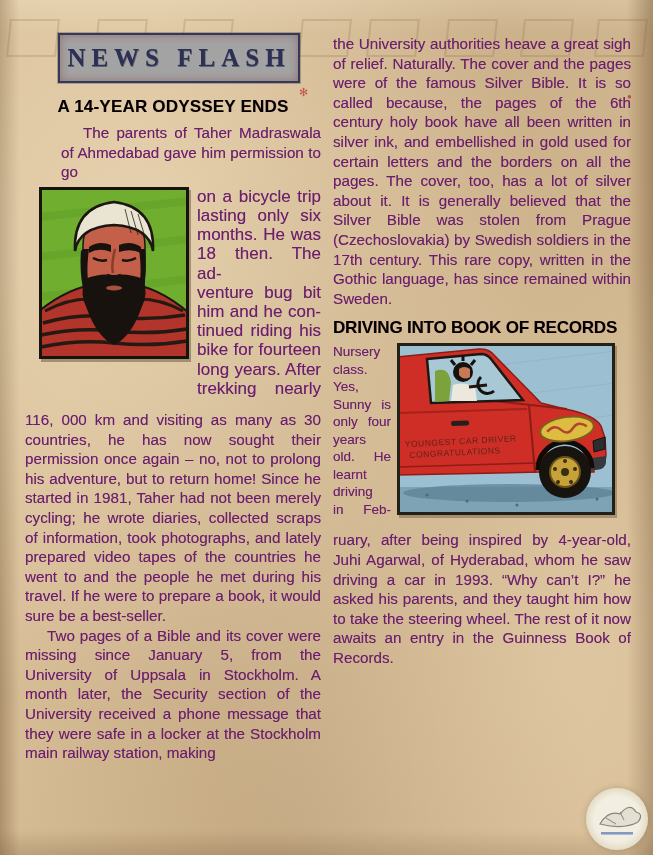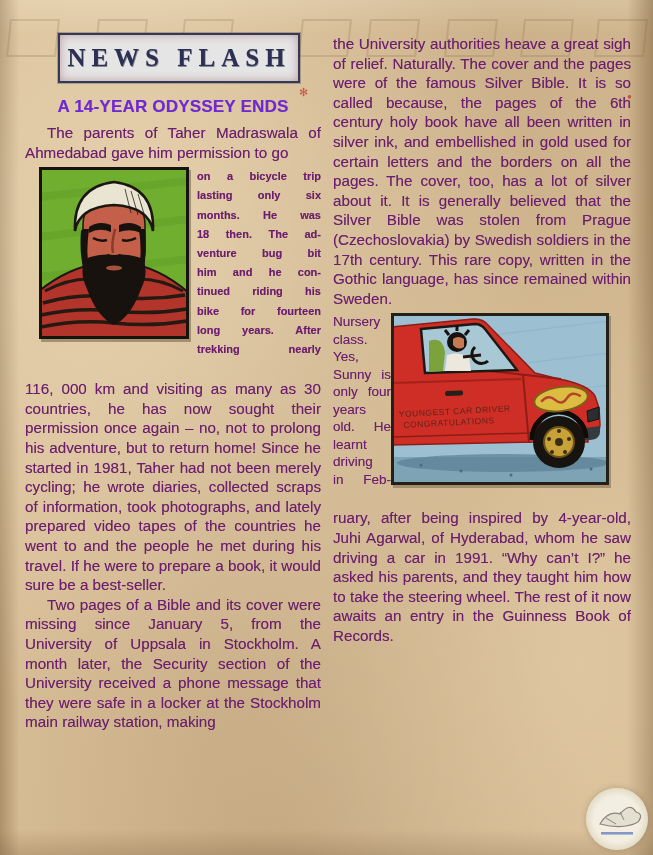--- a/index.html
+++ b/index.html
@@ -19,38 +19,38 @@
   }
   .ghost{position:absolute;top:19px;width:46px;height:34px;
     border:2px solid rgba(124,94,54,.20);transform:skewX(-6deg);}
   .col{position:absolute;}
   .left-col{left:25px;top:30px;width:296px;}
   .right-col{left:333px;top:28px;width:298px;padding-top:6px;}
   p{margin:0;font-size:15.2px;line-height:19.6px;color:#701a75;
     text-align:justify;text-shadow:0 0 .5px rgba(74,66,56,.55);}
   .indent{text-indent:22px;}
   h2{margin:14px 0 6px;font-size:17px;line-height:20px;font-weight:bold;
-     color:#6d28d9;text-align:center;letter-spacing:.2px;
+     color:#000000;text-align:center;letter-spacing:.2px;
      text-shadow:.4px .4px 0 rgba(150,30,45,.35);}
   .right-col h2{text-align:left;margin:10px 0 4px;letter-spacing:-.2px;}
-  .banner{margin:3px 0 0 33px;width:238px;height:46px;background:#e5e5e5;
+  .banner{margin:3px 0 0 33px;width:238px;height:46px;background:#a3a3a3;
     border:2px solid #333a58;display:flex;align-items:center;justify-content:center;
     box-shadow:0 0 0 1px rgba(40,40,60,.28), inset 0 0 10px rgba(120,20,25,.35);}
   .banner span{font-family:"Liberation Serif",serif;font-weight:bold;font-size:25px;
     letter-spacing:6px;color:#2c3054;text-shadow:.6px .6px 0 rgba(20,20,40,.45);}
   .wrap-row{display:flex;margin-top:5px;}
   .portrait{flex:0 0 150px;height:172px;margin-left:14px;margin-right:8px;
     border:0;box-shadow:2px 3px 0 rgba(50,35,18,.35);}
-  .narrow{flex:1;white-space:pre-line;font-size:11px;line-height:19.2px;
-    text-align:justify;text-align-last:justify;font-weight:bold;}
-  .skinny{flex:0 0 58px;white-space:pre-line;font-size:13.5px;
+  .narrow{flex:1;white-space:pre-line;font-size:17px;line-height:19.2px;
+    text-align:justify;text-align-last:justify;}
+  .skinny{flex:0 0 58px;margin-right:6px;white-space:pre-line;font-size:13.5px;
     line-height:17.5px;text-align:justify;text-align-last:justify;}
   .car-box{flex:0 0 218px;height:172px;box-shadow:2px 3px 0 rgba(50,35,18,.3);}
-  .rest{margin-top:20px;}
-  .lead{margin-top:6px;}
+  .rest{margin-top:12px;}
+  .lead{margin-top:6px;margin-left:36px;}
   .speck{position:absolute;color:#c0392b;font-size:11px;opacity:.8;}
   .watermark{position:absolute;left:586px;top:788px;width:62px;height:62px;
     border-radius:50%;
     background:radial-gradient(circle,#f2eee1 52%,#e3dac4 72%,rgba(220,205,175,0) 76%);
     box-shadow:0 0 6px rgba(90,70,40,.28);}
 </style>
 </head>
 <body>
 
 <div class="ghost" style="left:8px"></div>
@@ -126,20 +126,21 @@
   <p class="rest">116, 000 km and visiting as many as 30 countries, he has now sought their permission once again – no, not to prolong his adventure, but to return home! Since he started in 1981, Taher had not been merely cycling; he wrote diaries, collected scraps of information, took photographs, and lately prepared video tapes of the countries he went to and the people he met during his travel. If he were to prepare a book, it would sure be a best-seller.</p>
 
 
   <p class="indent">Two pages of a Bible and its cover were missing since January 5, from the University of Uppsala in Stockholm. A month later, the Security section of the University received a phone message that they were safe in a locker at the Stockholm main railway station, making</p>
 </div>
 
 <div class="col right-col">
 
   <p>the University authorities heave a great sigh of relief. Naturally. The cover and the pages were of the famous Silver Bible. It is so called because, the pages of the 6th century holy book have all been written in silver ink, and embellished in gold used for certain letters and the borders on all the pages. The cover, too, has a lot of silver about it. It is generally believed that the Silver Bible was stolen from Prague (Czechoslovakia) by Swedish soldiers in the 17th century. This rare copy, written in the Gothic language, has since remained within Sweden.</p>
 
+  <h2>DRIVING INTO BOOK OF RECORDS</h2>
 
 
   <div class="wrap-row">
     <p class="skinny">Nursery
 class.
 Yes,
 Sunny is
 only four
 years
 old. He
@@ -197,21 +198,21 @@
         </g>
         <circle cx="30" cy="152" r="1.5" fill="#4a6a7d"></circle>
           <circle cx="70" cy="158" r="1.5" fill="#4a6a7d"></circle>
         <circle cx="120" cy="162" r="1.5" fill="#4a6a7d"></circle>
           <circle cx="200" cy="156" r="1.5" fill="#4a6a7d"></circle>
         <rect x="1.5" y="1.5" width="215" height="169" fill="none" stroke="#23201a" stroke-width="3"></rect>
       </svg>
     </div>
   </div>
 
-  <p class="rest">ruary, after being inspired by 4-year-old, Juhi Agarwal, of Hyderabad, whom he saw driving a car in 1991. “Why can’t I?” he asked his parents, and they taught him how to take the steering wheel. The rest of it now awaits an entry in the Guinness Book of Records.</p>
+  <p class="rest">ruary, after being inspired by 4-year-old, Juhi Agarwal, of Hyderabad, whom he saw driving a car in 1993. “Why can’t I?” he asked his parents, and they taught him how to take the steering wheel. The rest of it now awaits an entry in the Guinness Book of Records.</p>
 </div>
 
 <div class="watermark">
   <svg width="62" height="62" viewBox="0 0 62 62">
     <path d="M14,36 q8,-14 20,-10 q10,-12 16,-2 q8,2 2,10 q-14,8 -38,2 Z" stroke="#8a857a" stroke-width="1.2" fill="rgba(200,195,180,.35)"></path>
     <path d="M20,30 l10,6 M34,24 l4,8" stroke="#8a857a" stroke-width="1"></path>
     <rect x="15" y="44" width="32" height="2.6" fill="#3a5fb0" opacity=".6"></rect>
   </svg>
 </div>
 

